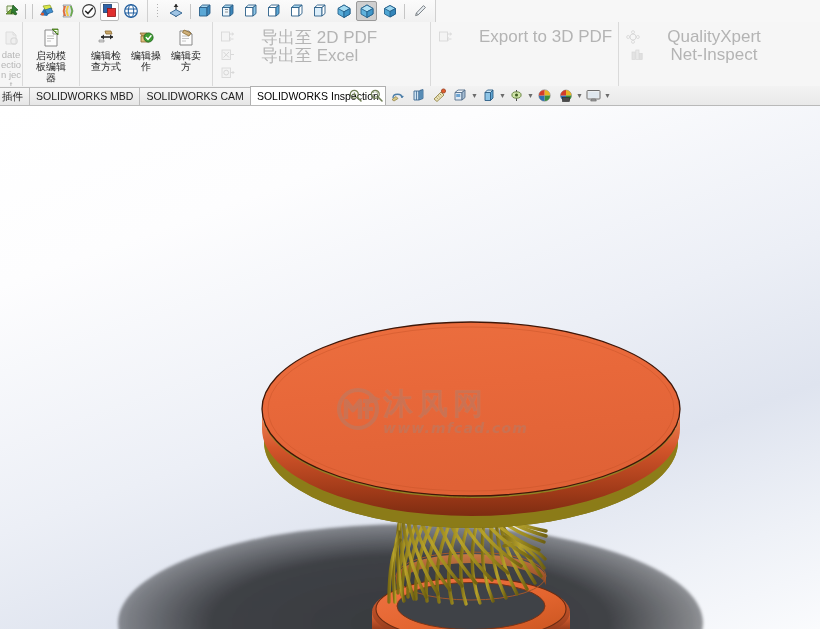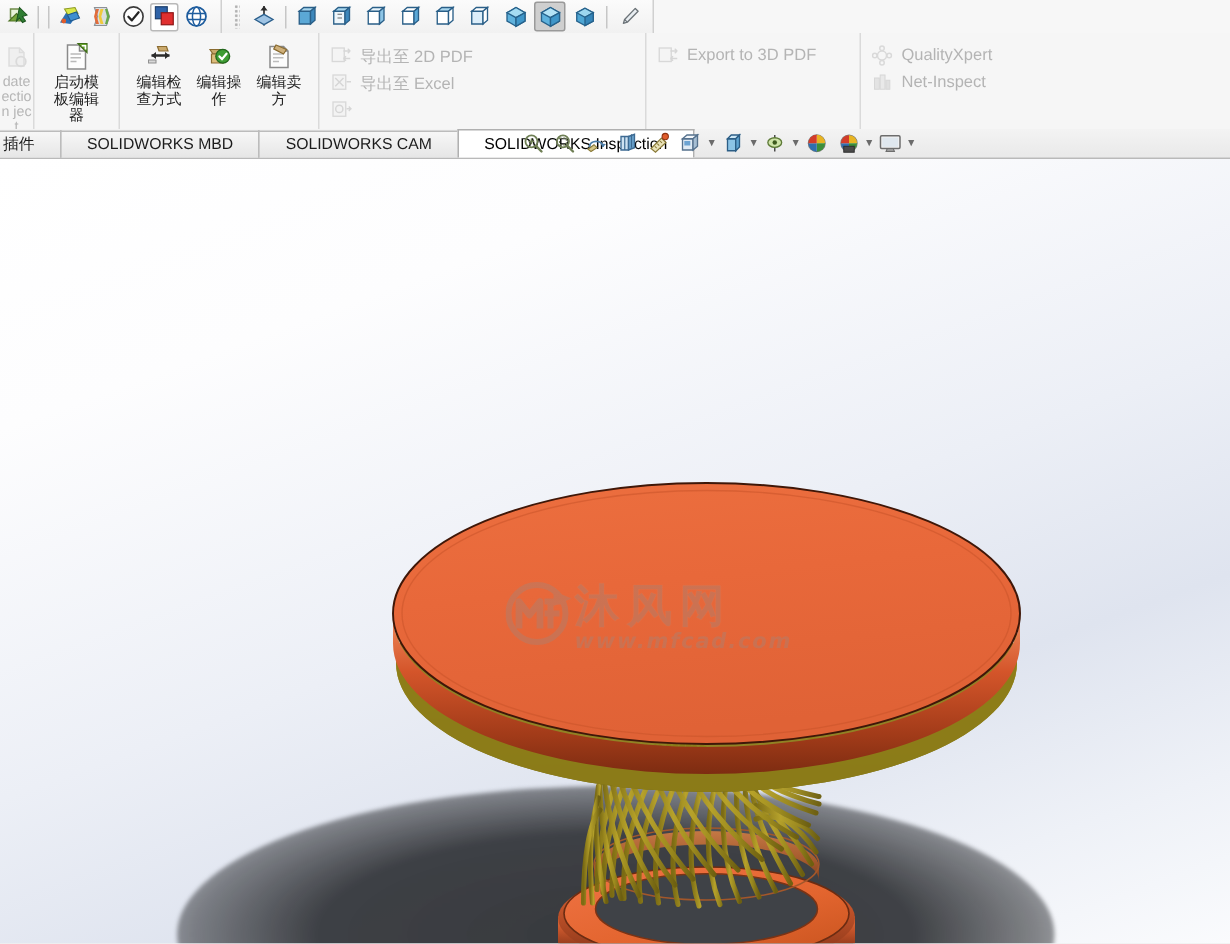--- a/index.html
+++ b/index.html
@@ -54,32 +54,32 @@
     width:40px;min-height:58px;display:flex;flex-direction:column;align-items:center;
     padding-top:3px;box-sizing:border-box;cursor:default;
   }
   .big-btn .bi{width:22px;height:22px;display:flex;align-items:center;justify-content:center;}
   .big-btn .bl{
     margin-top:1px;font-size:10px;line-height:11px;text-align:center;color:#1d1d1d;
     width:38px;word-break:break-all;
   }
   .big-btn.disabled .bl{color:#b6b6b6;}
   .rlist{display:flex;flex-direction:column;justify-content:flex-start;padding:4px 6px 0 6px;min-width:110px;}
-  .rlist-item{display:flex;align-items:center;height:18px;color:#b4b4b4;font-size:11px;}
+  .rlist-item{display:flex;align-items:center;height:18px;color:#b4b4b4;font-size:17px;gap:21px;}
   .rlist-item .li{width:16px;height:15px;margin-right:5px;display:flex;align-items:center;justify-content:center;}
 
   
   .tabstrip{
     position:absolute;left:0;top:86px;width:820px;height:19px;
     background:linear-gradient(#f3f3f3,#e9e9e9);
     border-bottom:1px solid #b9b9b9;
     display:flex;align-items:flex-end;
   }
   .tab{
-    height:18px;line-height:17px;padding:0 17px;font-size:10.5px;color:#1b1b1b;
+    height:18px;line-height:17px;padding:0 6px;font-size:10.5px;color:#1b1b1b;
     border:1px solid #bcbcbc;border-bottom:none;background:linear-gradient(#f7f7f7,#e6e6e6);
     margin-right:-1px;box-sizing:border-box;white-space:nowrap;cursor:default;
   }
   .tab.active{background:#ffffff;height:19px;line-height:18px;color:#000;border-color:#b0b0b0;}
   .tab.clipped{border-left:none;padding-left:2px;}
   .tabstrip-tools{margin-left:auto;display:flex;align-items:center;height:19px;padding-right:6px;}
   .tt{width:19px;height:17px;display:flex;align-items:center;justify-content:center;margin:0 1px;}
   .ttcaret{width:7px;height:17px;display:flex;align-items:center;justify-content:center;color:#6b6b6b;font-size:7px;}
   .tabstrip-fill{flex:1;}
 
@@ -373,21 +373,21 @@
               <path d="M9 4 L13.5 4 M13.5 4 L11.8 2.5 M13.5 4 L11.8 5.5" stroke="#b0b0b0" stroke-width="0.9" fill="none"></path>
               <path d="M9 9 L13.5 9 M9 9 L10.7 7.5 M9 9 L10.7 10.5" stroke="#b0b0b0" stroke-width="0.9" fill="none"></path>
             </svg>
           </span>
           <span>Export to 3D PDF</span>
         </div>
       </div>
     </div>
 
     <div class="rgroup">
-      <div class="rlist" style="min-width:110px;">
+      <div class="rlist" style="min-width:110px;align-items:center;">
         <div class="rlist-item">
           <span class="li">
             <svg width="14" height="14" viewBox="0 0 14 14" opacity="0.4">
               <circle cx="7" cy="7" r="3" fill="none" stroke="#b0b0b0" stroke-width="1"></circle>
               <circle cx="7" cy="2.2" r="1.5" fill="none" stroke="#b0b0b0" stroke-width="1"></circle>
               <circle cx="7" cy="11.8" r="1.5" fill="none" stroke="#b0b0b0" stroke-width="1"></circle>
               <circle cx="2.2" cy="7" r="1.5" fill="none" stroke="#b0b0b0" stroke-width="1"></circle>
               <circle cx="11.8" cy="7" r="1.5" fill="none" stroke="#b0b0b0" stroke-width="1"></circle>
             </svg>
           </span>

